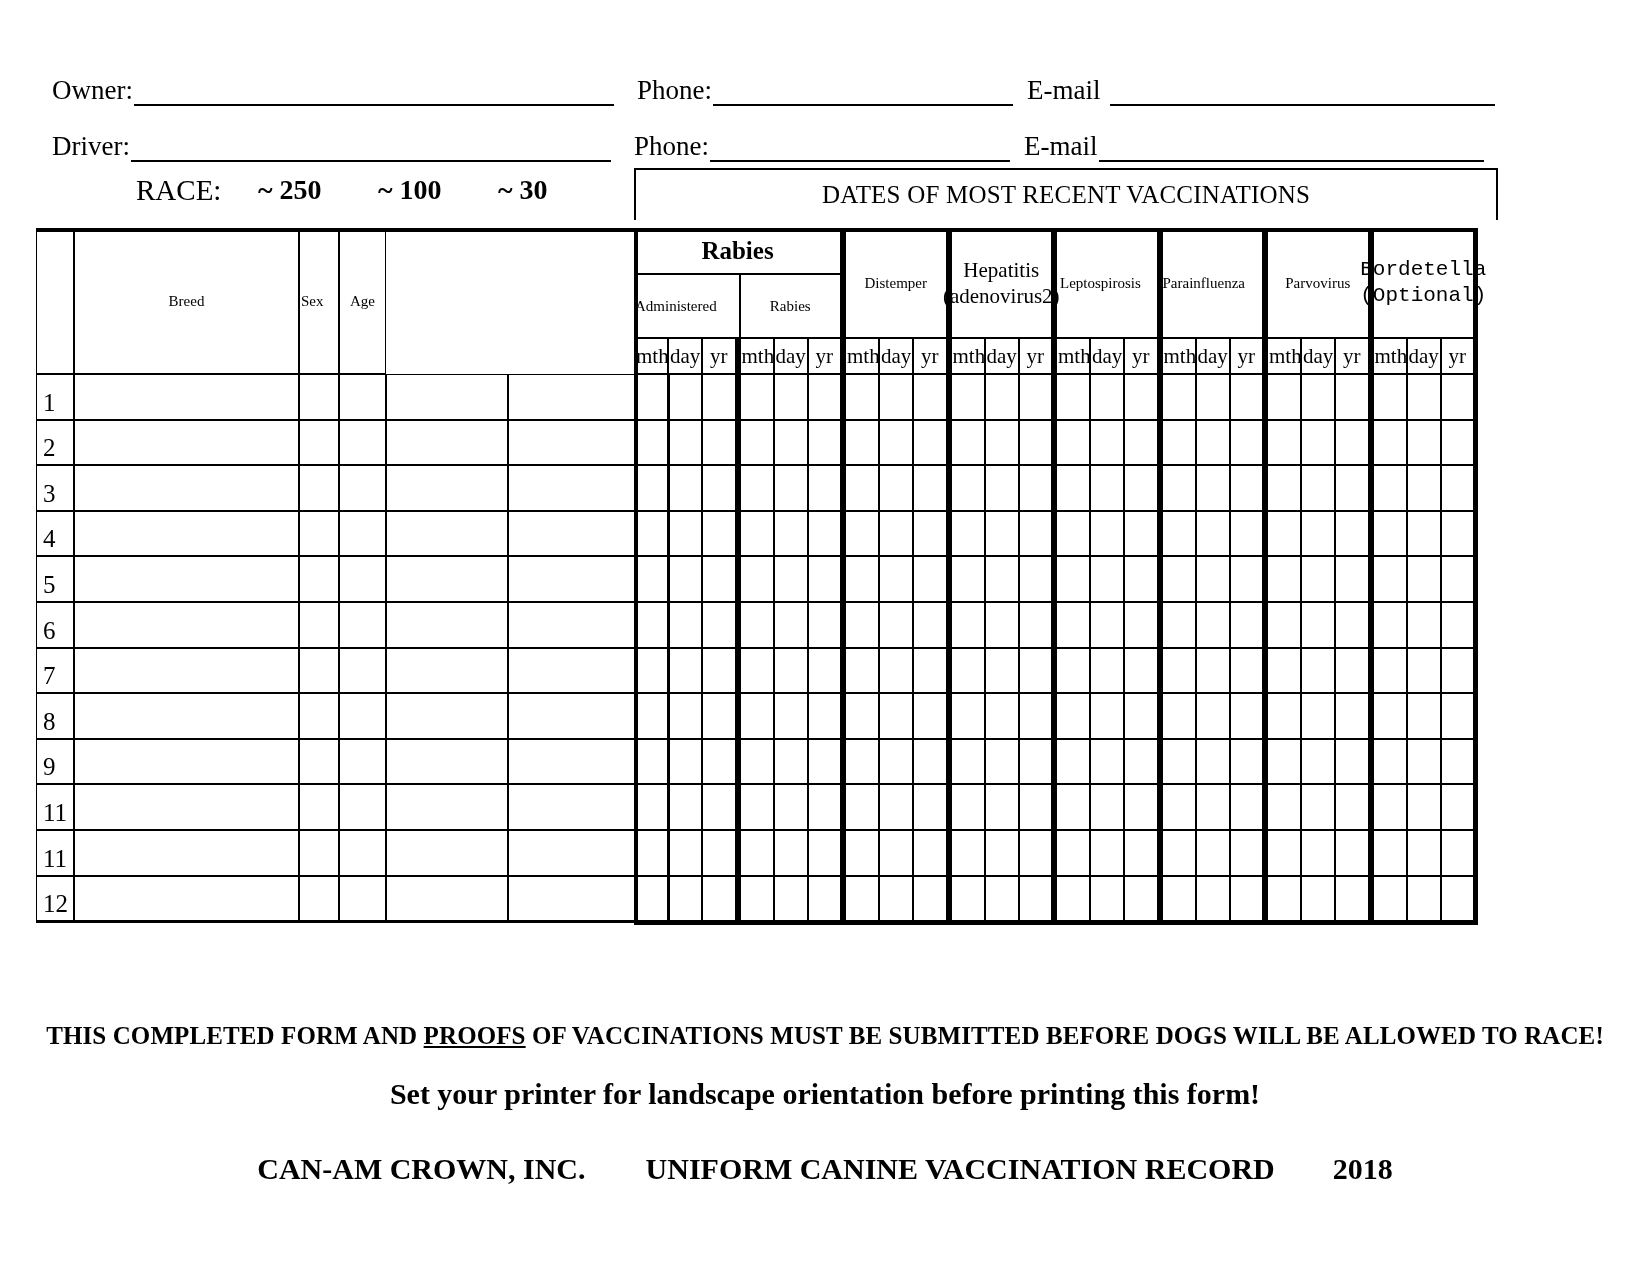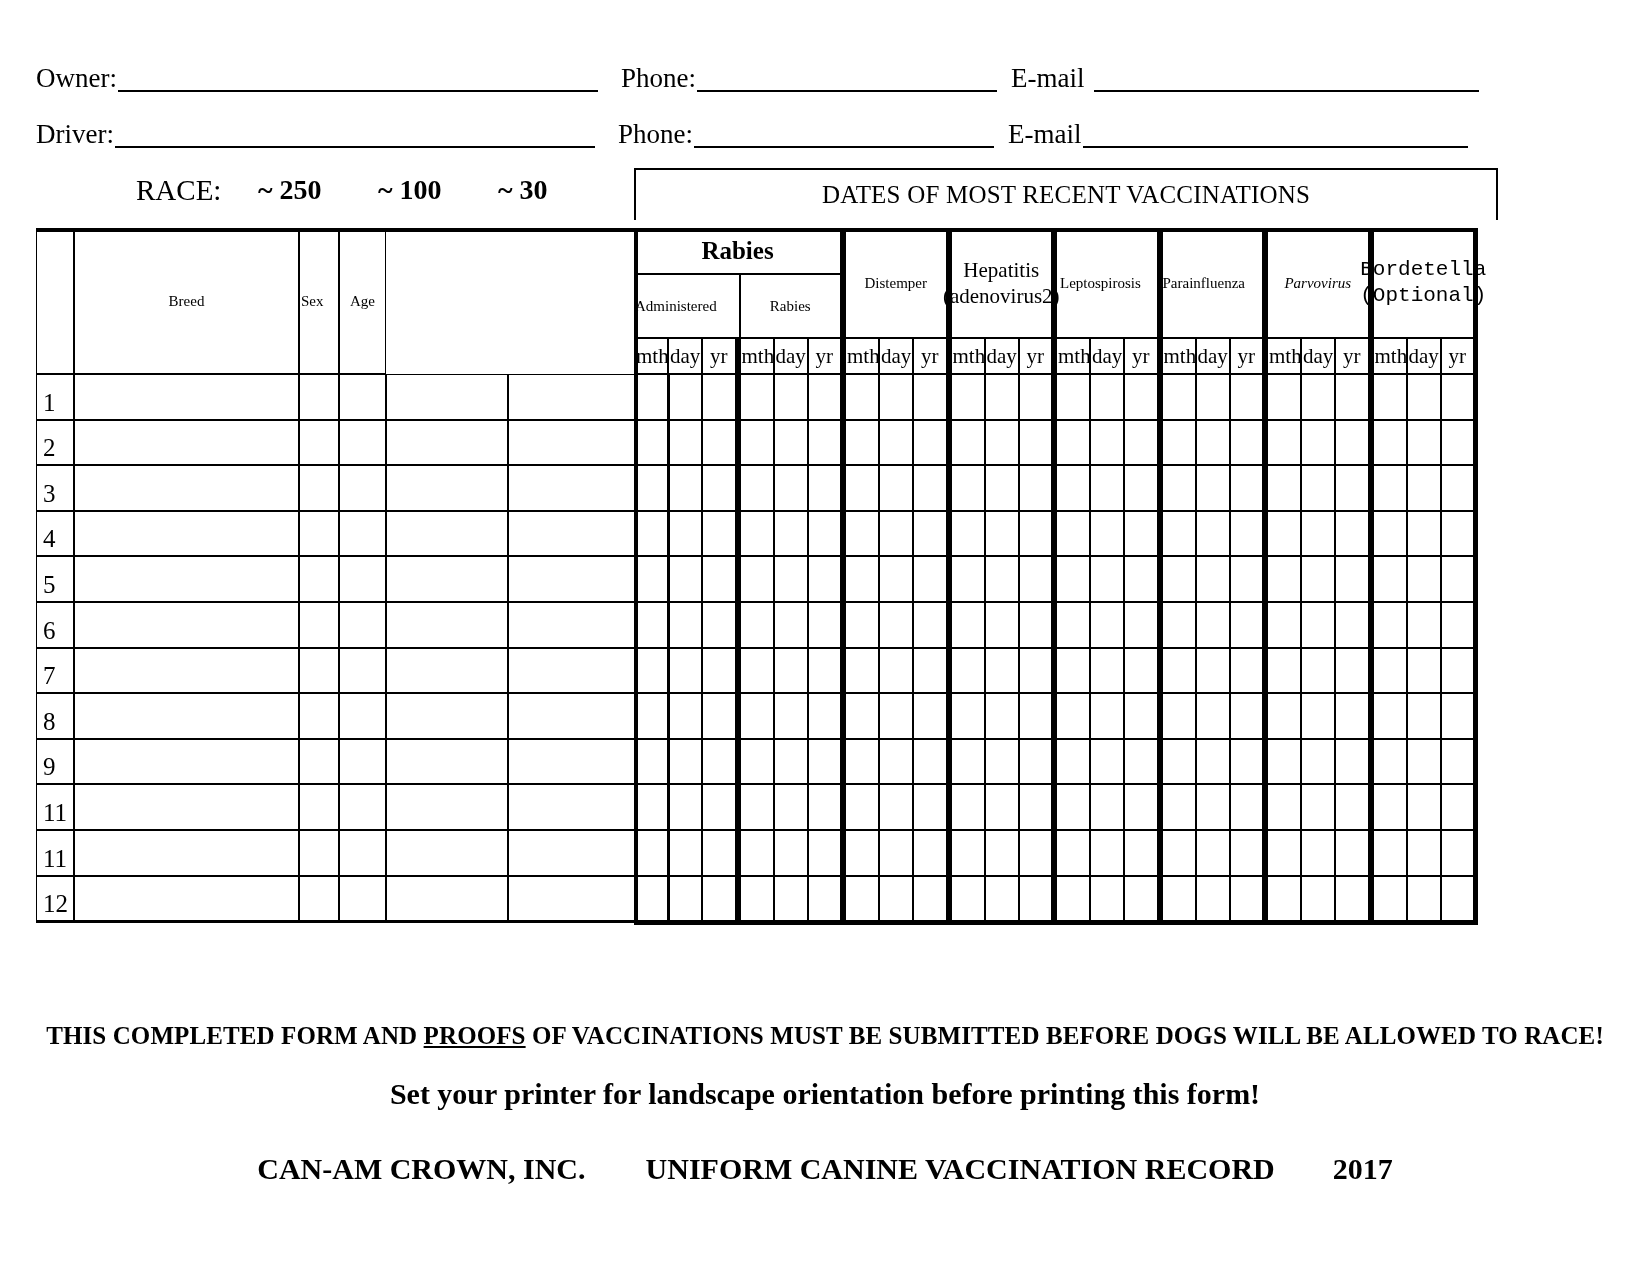--- a/index.html
+++ b/index.html
@@ -13,23 +13,23 @@
     font-family: "Liberation Serif", "DejaVu Serif", serif;
     color: #000000;
     position: relative;
     overflow: hidden;
   }
 
   
   .contact-block { padding: 50px 0 0 0; }
   .contact-row {
     display: flex;
-    align-items: center;
+    align-items: flex-end;
     height: 56px;
-    padding-left: 36px;
+    padding-left: 52px;
   }
   .fld-label {
     font-size: 27px;
     white-space: nowrap;
   }
   .fld-rule {
     border-bottom: 2px solid #000;
     height: 26px;
     margin-left: 1px;
   }
@@ -213,21 +213,21 @@
       <span>Hepatitis</span>
       <span>(adenovirus2)</span>
     </div>
     <div class="gcell bx lbl ovf thickR" style="left: 1020px; top: 0px; width: 105.5px; height: 110px; justify-content: flex-start;">
       <span style="font-size: 15px; padding-left: 3px;">Leptospirosis</span>
     </div>
     <div class="gcell bx lbl ovf thickR" style="left: 1125.5px; top: 0px; width: 105.5px; height: 110px; justify-content: flex-start;">
       <span style="font-size: 15px; padding-left: 0px;">Parainfluenza</span>
     </div>
     <div class="gcell bx lbl ovf thickR" style="left: 1231px; top: 0px; width: 105.5px; height: 110px;">
-      <span style="font-size: 15px; font-style: italic;">Parvovirus</span>
+      <span style="font-size: 15px;">Parvovirus</span>
     </div>
     <div class="gcell bx lbl-2l ovf thickR" style="left: 1336.5px; top: 0px; width: 105.5px; height: 110px; font-family: Liberation Mono, monospace;">
       <span>Bordetella</span>
       <span>(Optional)</span>
     </div>
     <div class="gcell bx sub ovf" style="left: 598px; top: 110px; width: 34px; height: 36px; justify-content: flex-start;">
       <span style="padding-left: 1px;">mth</span>
     </div>
     <div class="gcell bx sub ovf" style="left: 632px; top: 110px; width: 34px; height: 36px; justify-content: flex-start;">
       <span style="padding-left: 1px;">day</span>
@@ -664,14 +664,14 @@
     <div class="gcell" style="left: 0px; top: 693.2px; width: 598px; height: 0px; border-bottom: 2px solid rgb(0, 0, 0);"></div>
   </div>
 
 <div class="foot foot-warn">
   <span>THIS COMPLETED FORM AND </span><u>PROOFS</u><span> OF VACCINATIONS MUST BE SUBMITTED BEFORE DOGS WILL BE ALLOWED TO RACE!</span>
 </div>
 
 <div class="foot foot-print">Set your printer for landscape orientation before printing this form!</div>
 
 <div class="foot foot-brand">
-  <span>CAN-AM CROWN, INC.</span><span class="sp1"></span><span>UNIFORM CANINE VACCINATION RECORD</span><span class="sp2"></span><span>2017</span>
+  <span>CAN-AM CROWN, INC.</span><span class="sp1"></span><span>UNIFORM CANINE VACCINATION RECORD</span><span class="sp2"></span><span>2018</span>
 </div>
 
 </body></html>

